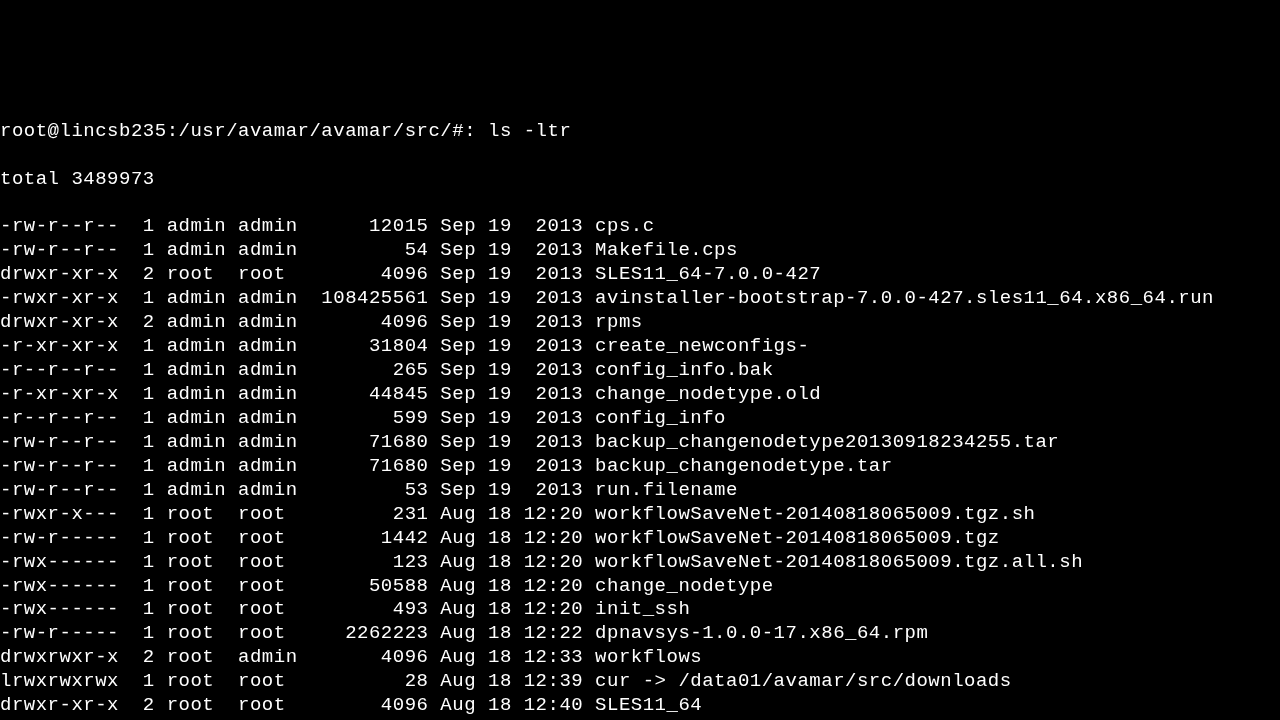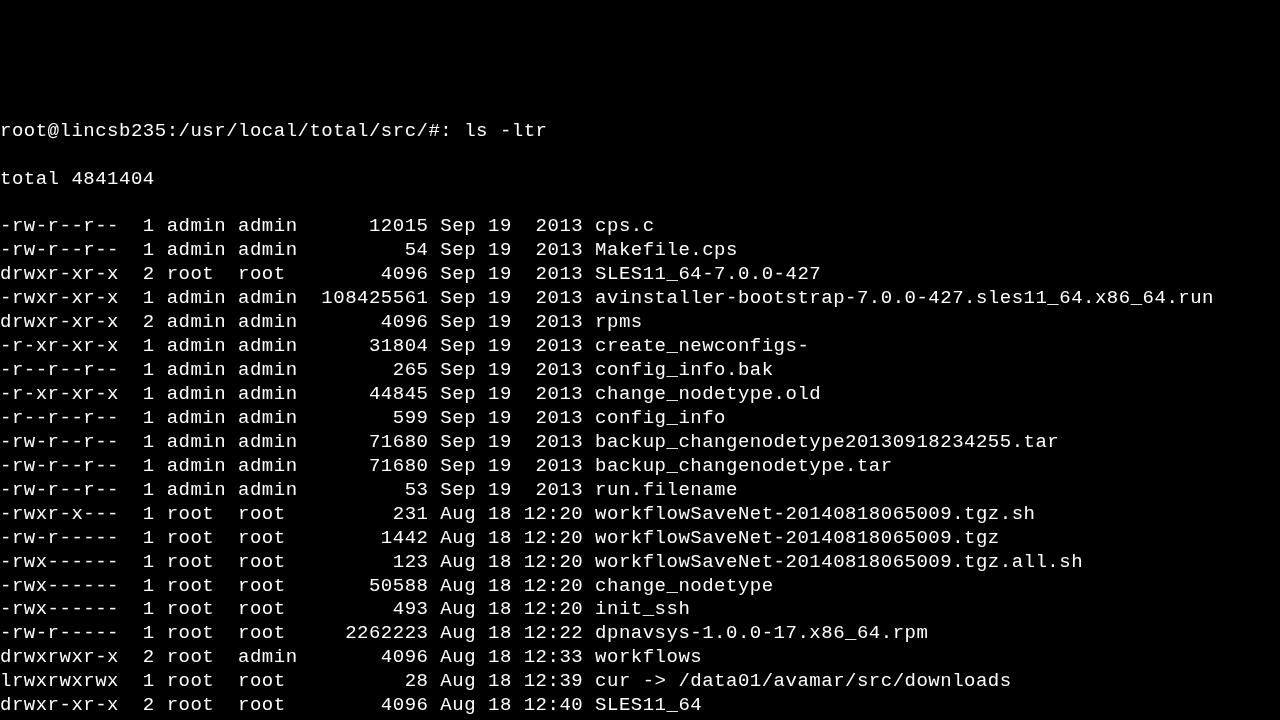--- a/index.html
+++ b/index.html
@@ -26,20 +26,20 @@
     .line {
       white-space: pre;
     }
   </style>
 </head>
 <body>
 
 
 
 <div class="terminal">
-<div class="line"><span>root@lincsb235:/usr/local/total/src/#: </span><span>ls -ltr</span></div>
-<div class="line">total 4841404</div>
+<div class="line"><span>root@lincsb235:/usr/avamar/avamar/src/#: </span><span>ls -ltr</span></div>
+<div class="line">total 3489973</div>
 <div id="listing"><div class="line">-rw-r--r--  1 admin admin      12015 Sep 19  2013 cps.c</div><div class="line">-rw-r--r--  1 admin admin         54 Sep 19  2013 Makefile.cps</div><div class="line">drwxr-xr-x  2 root  root        4096 Sep 19  2013 SLES11_64-7.0.0-427</div><div class="line">-rwxr-xr-x  1 admin admin  108425561 Sep 19  2013 avinstaller-bootstrap-7.0.0-427.sles11_64.x86_64.run</div><div class="line">drwxr-xr-x  2 admin admin       4096 Sep 19  2013 rpms</div><div class="line">-r-xr-xr-x  1 admin admin      31804 Sep 19  2013 create_newconfigs-</div><div class="line">-r--r--r--  1 admin admin        265 Sep 19  2013 config_info.bak</div><div class="line">-r-xr-xr-x  1 admin admin      44845 Sep 19  2013 change_nodetype.old</div><div class="line">-r--r--r--  1 admin admin        599 Sep 19  2013 config_info</div><div class="line">-rw-r--r--  1 admin admin      71680 Sep 19  2013 backup_changenodetype20130918234255.tar</div><div class="line">-rw-r--r--  1 admin admin      71680 Sep 19  2013 backup_changenodetype.tar</div><div class="line">-rw-r--r--  1 admin admin         53 Sep 19  2013 run.filename</div><div class="line">-rwxr-x---  1 root  root         231 Aug 18 12:20 workflowSaveNet-20140818065009.tgz.sh</div><div class="line">-rw-r-----  1 root  root        1442 Aug 18 12:20 workflowSaveNet-20140818065009.tgz</div><div class="line">-rwx------  1 root  root         123 Aug 18 12:20 workflowSaveNet-20140818065009.tgz.all.sh</div><div class="line">-rwx------  1 root  root       50588 Aug 18 12:20 change_nodetype</div><div class="line">-rwx------  1 root  root         493 Aug 18 12:20 init_ssh</div><div class="line">-rw-r-----  1 root  root     2262223 Aug 18 12:22 dpnavsys-1.0.0-17.x86_64.rpm</div><div class="line">drwxrwxr-x  2 root  admin       4096 Aug 18 12:33 workflows</div><div class="line">lrwxrwxrwx  1 root  root          28 Aug 18 12:39 cur -&gt; /data01/avamar/src/downloads</div><div class="line">drwxr-xr-x  2 root  root        4096 Aug 18 12:40 SLES11_64</div><div class="line">drwxr-xr-x  2 root  root       20480 Aug 19 14:08 clients_7.0.101.61</div></div>
 
 </div>
 
 
 
 
 </body></html>

